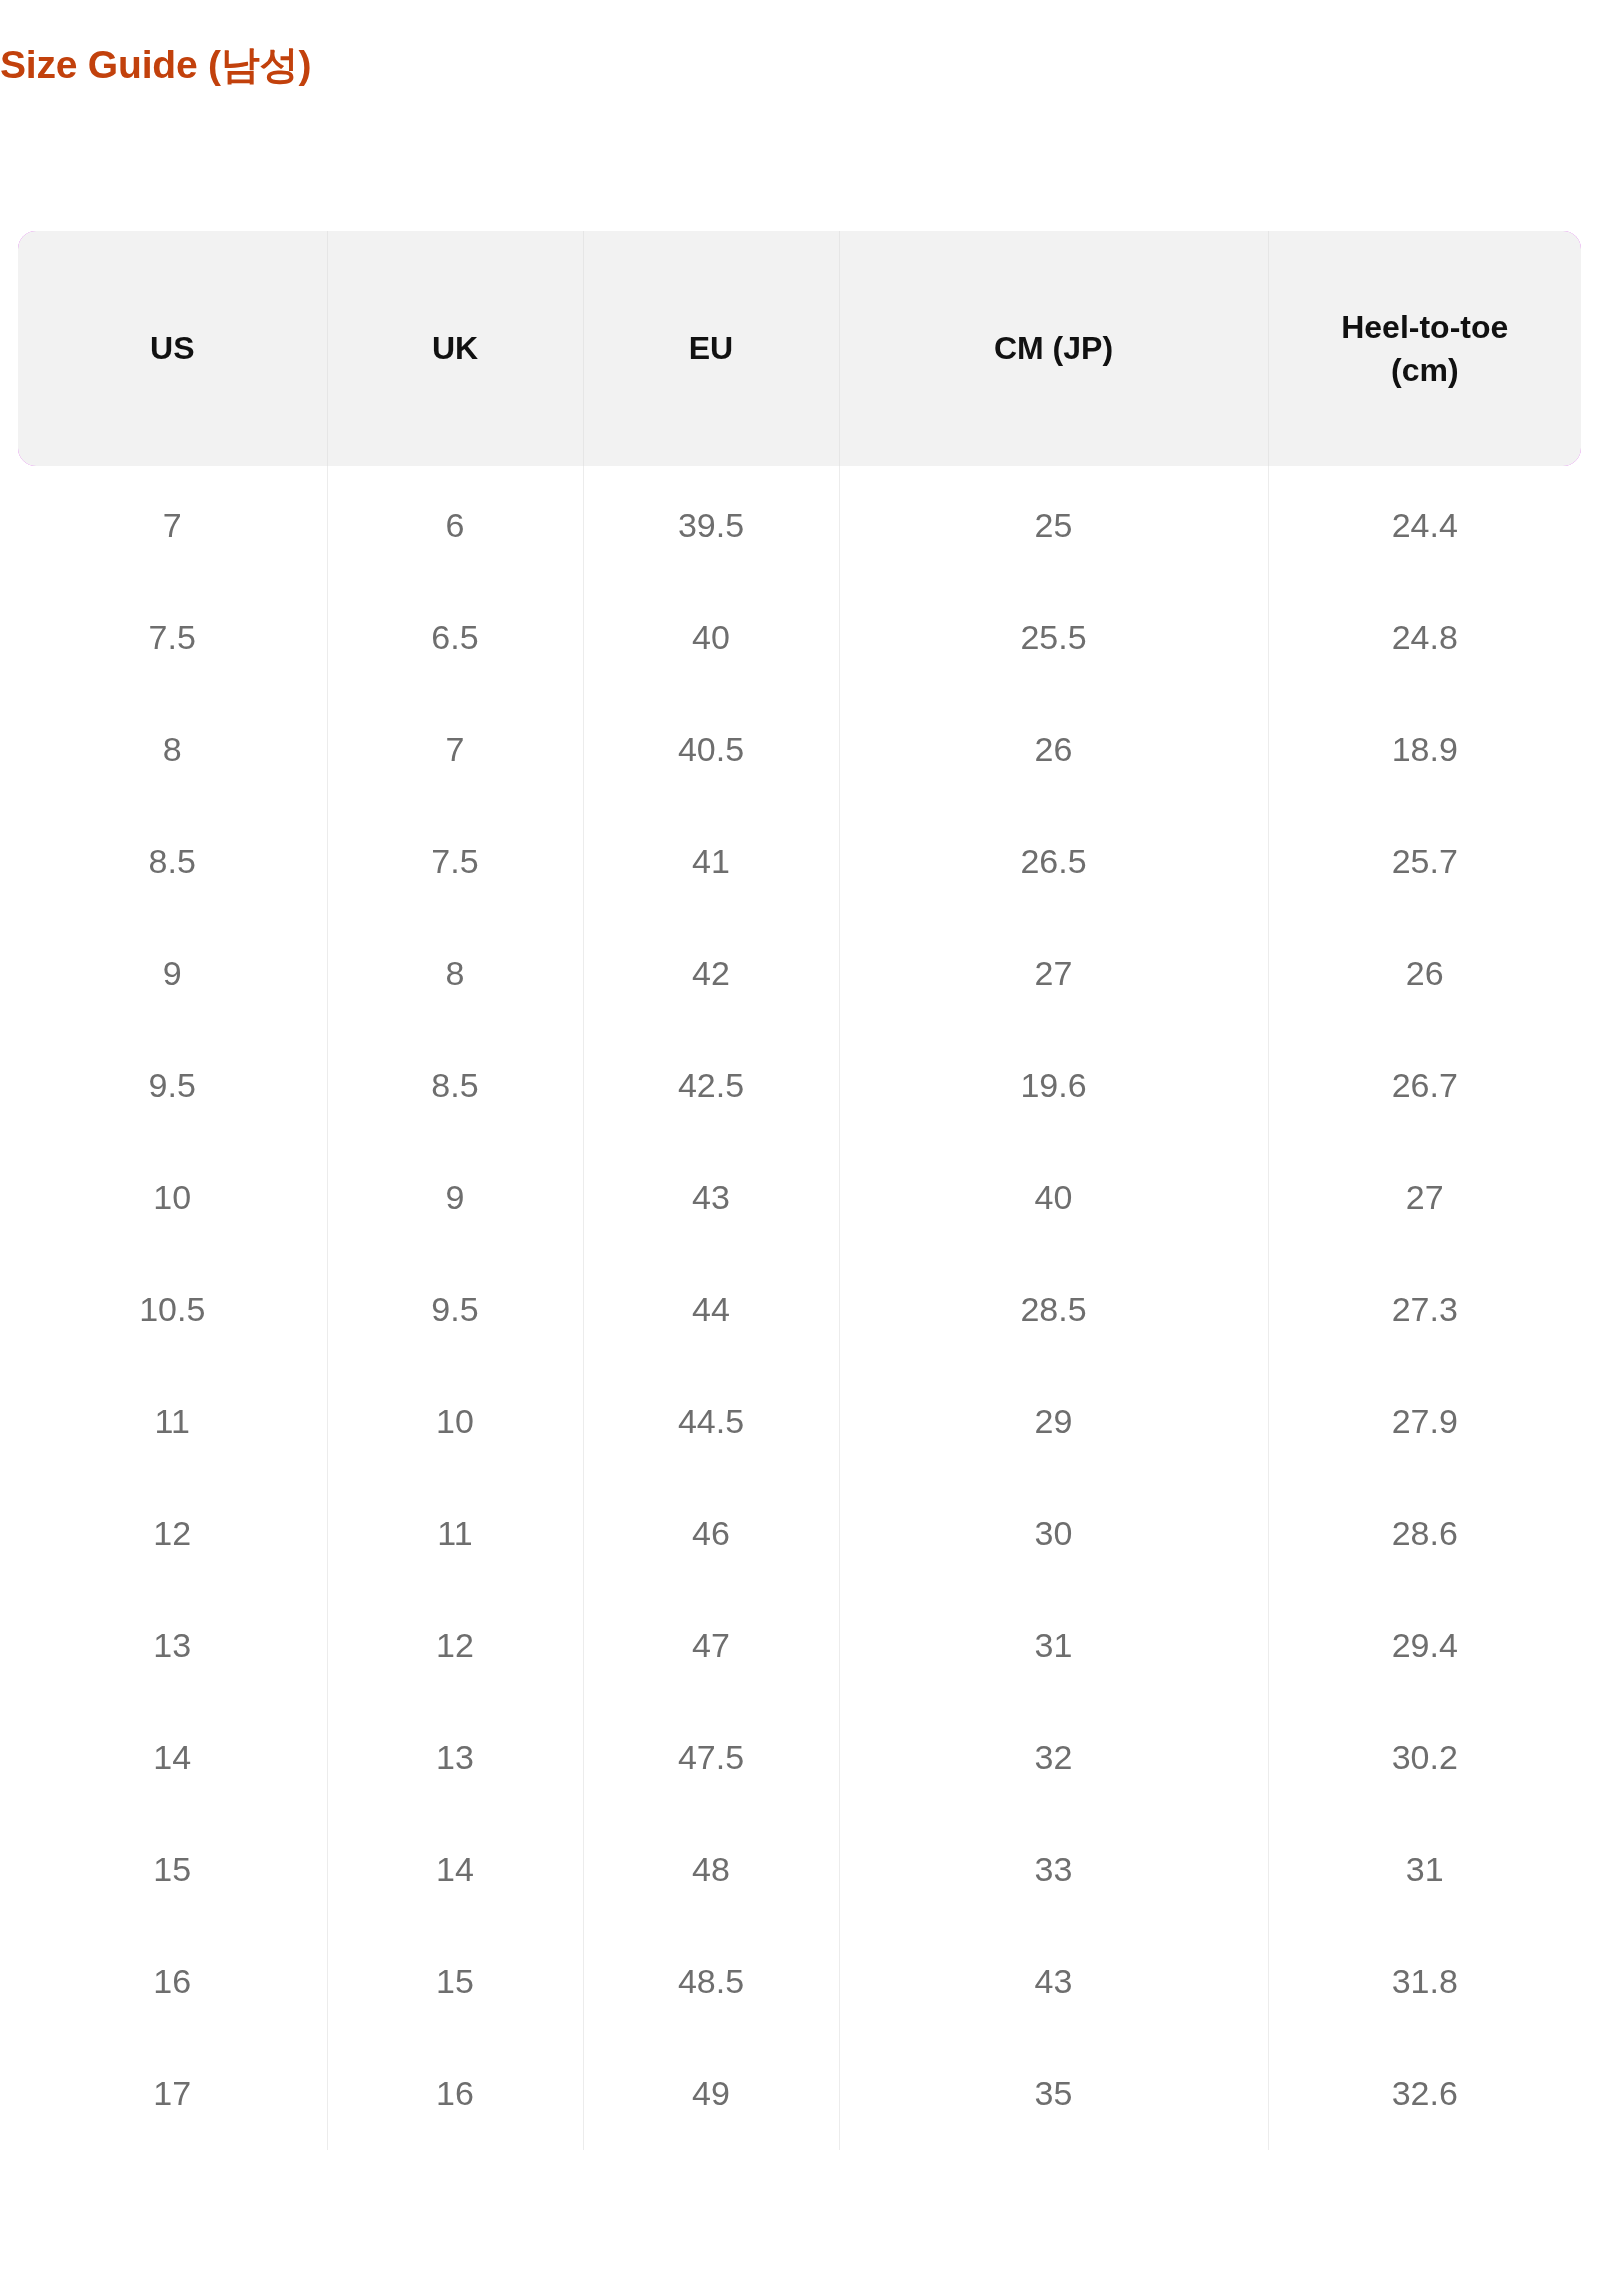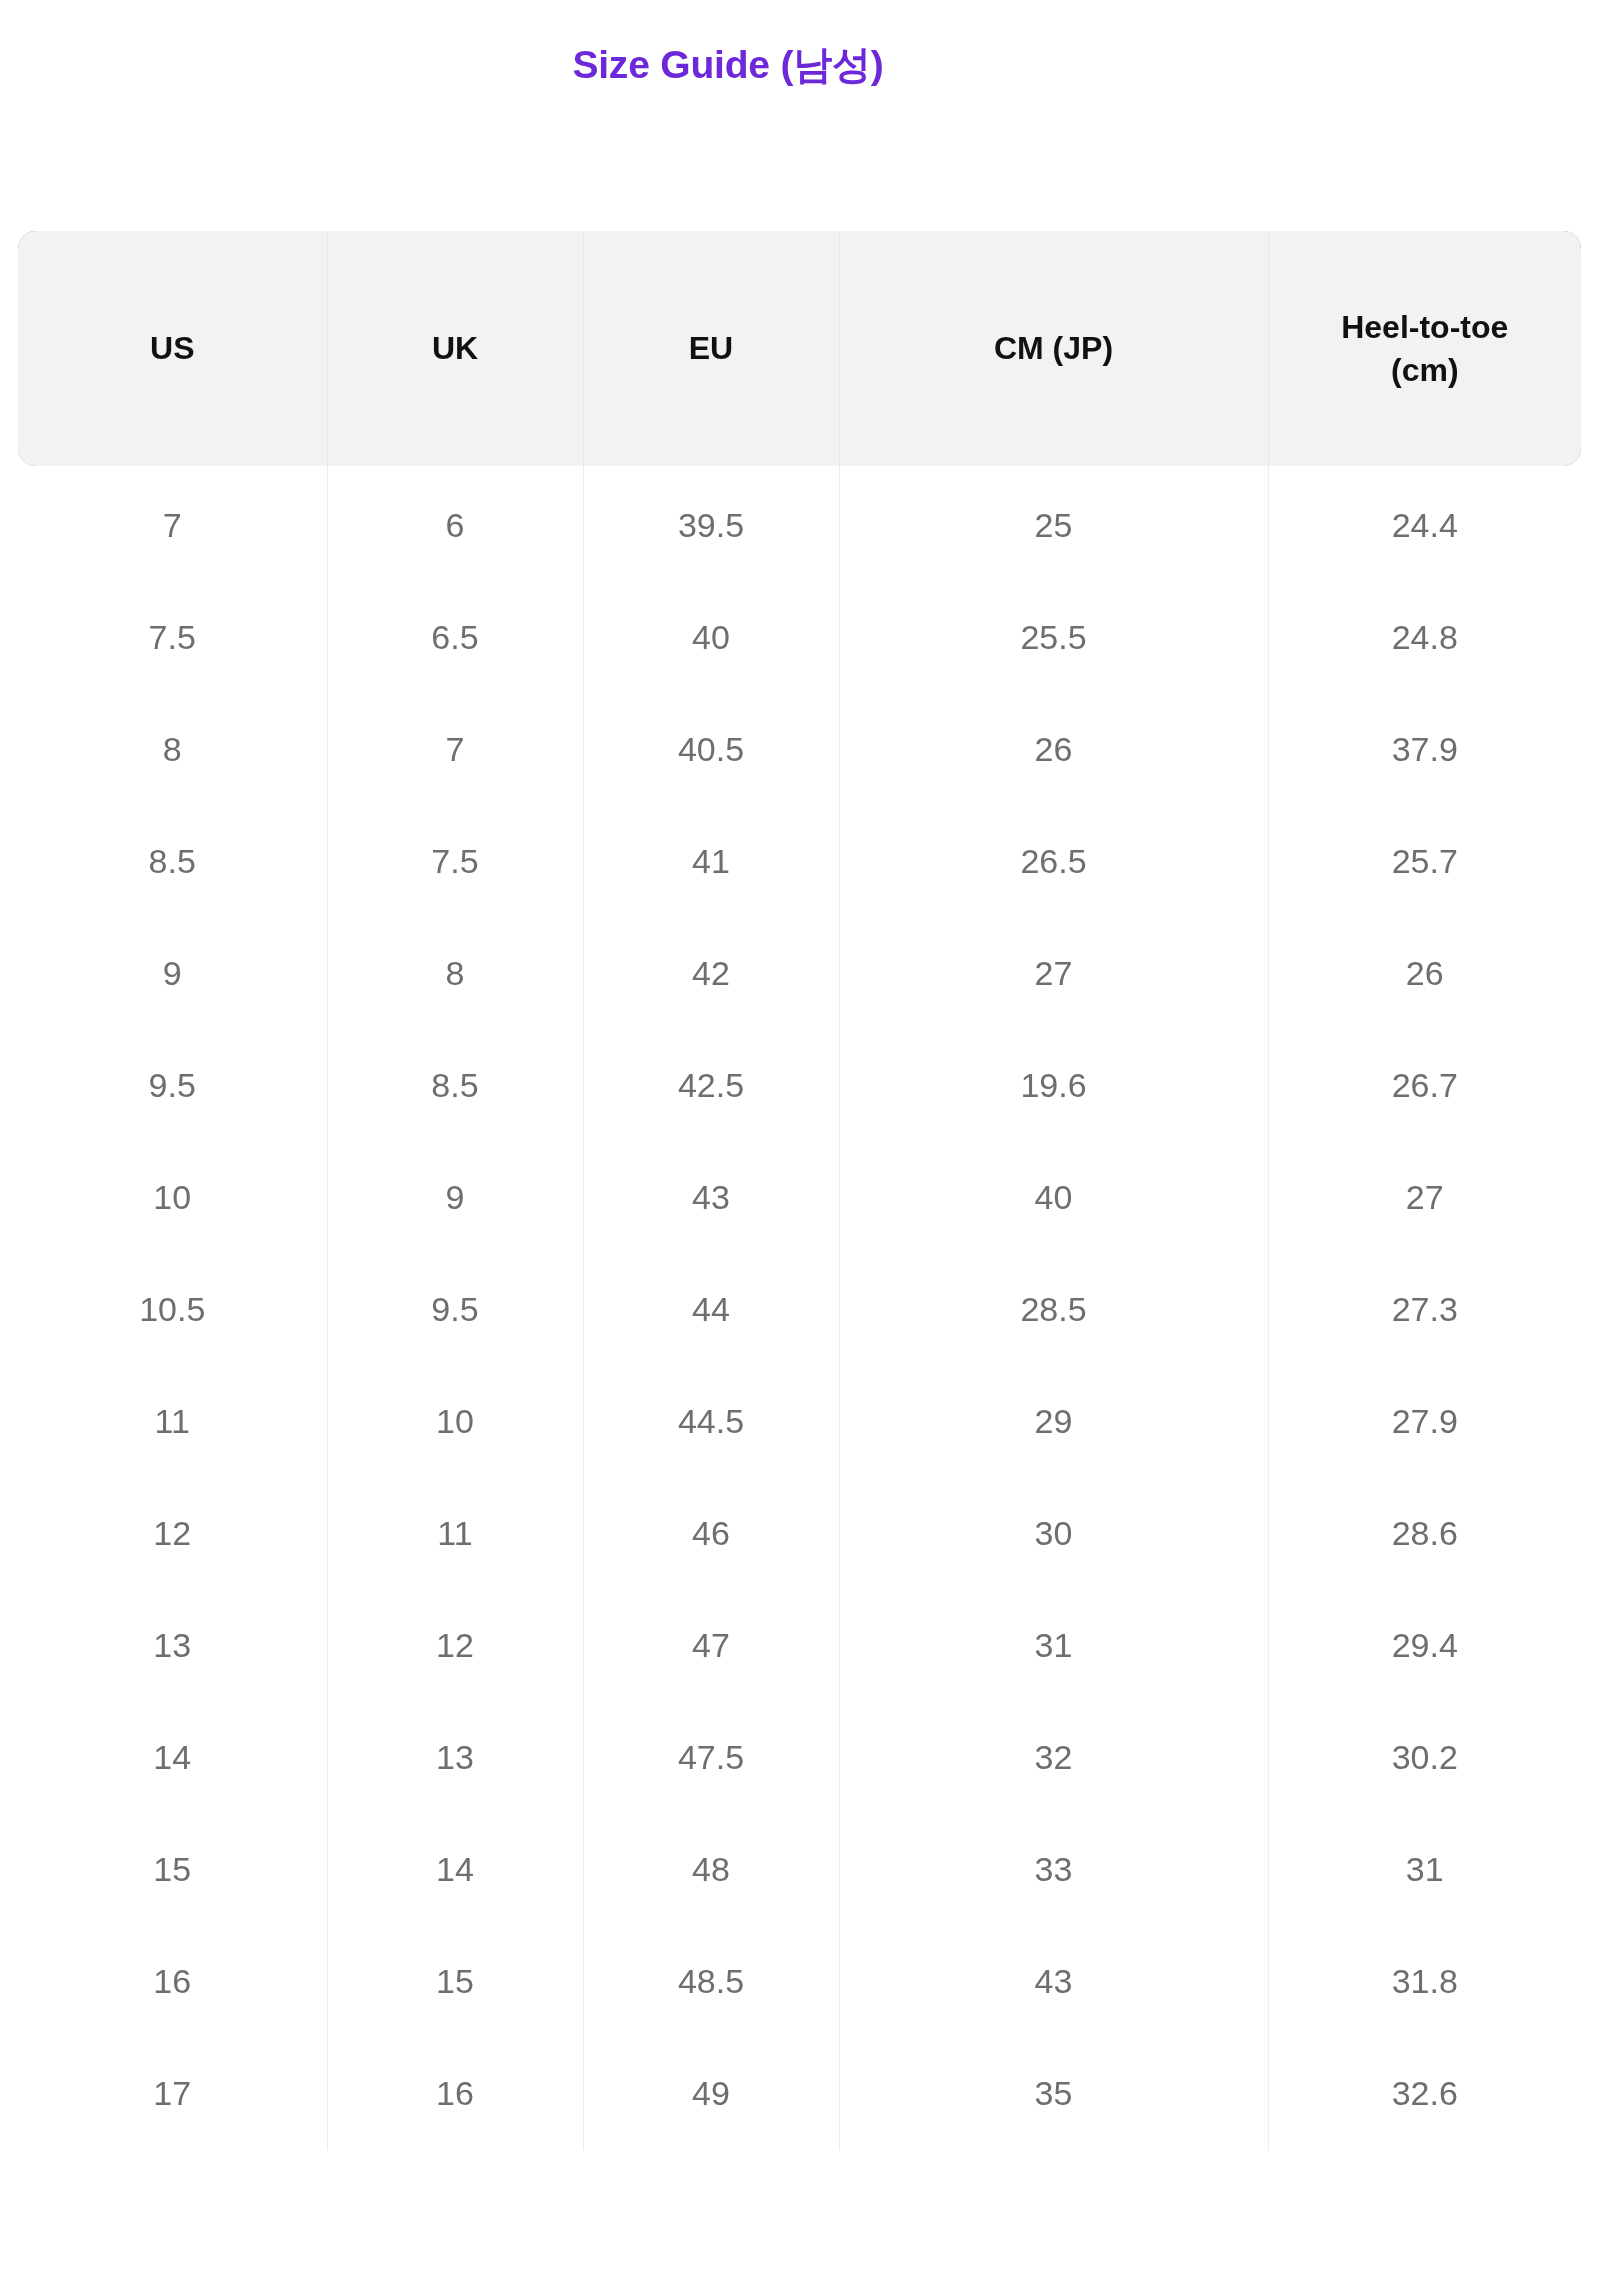--- a/index.html
+++ b/index.html
@@ -18,24 +18,24 @@
     width: 1598px;
     height: 2295px;
     box-sizing: border-box;
     overflow: hidden;
   }
   .page-title {
     position: absolute;
     top: 39px;
     left: 0;
     width: 1456px;
-    text-align: center;
+    text-align: left;
     font-size: 39px;
     font-weight: bold;
-    color: #6d28d9;
+    color: #c2410c;
     letter-spacing: -0.2px;
     line-height: 52px;
   }
   .size-table-wrap {
     position: absolute;
     top: 231px;
     left: 18px;
     width: 1563px;
   }
   table.size-table {
@@ -126,21 +126,21 @@
             <td>6.5</td>
             <td>40</td>
             <td>25.5</td>
             <td>24.8</td>
           </tr>
           <tr>
             <td>8</td>
             <td>7</td>
             <td>40.5</td>
             <td>26</td>
-            <td>37.9</td>
+            <td>18.9</td>
           </tr>
           <tr>
             <td>8.5</td>
             <td>7.5</td>
             <td>41</td>
             <td>26.5</td>
             <td>25.7</td>
           </tr>
           <tr>
             <td>9</td>

